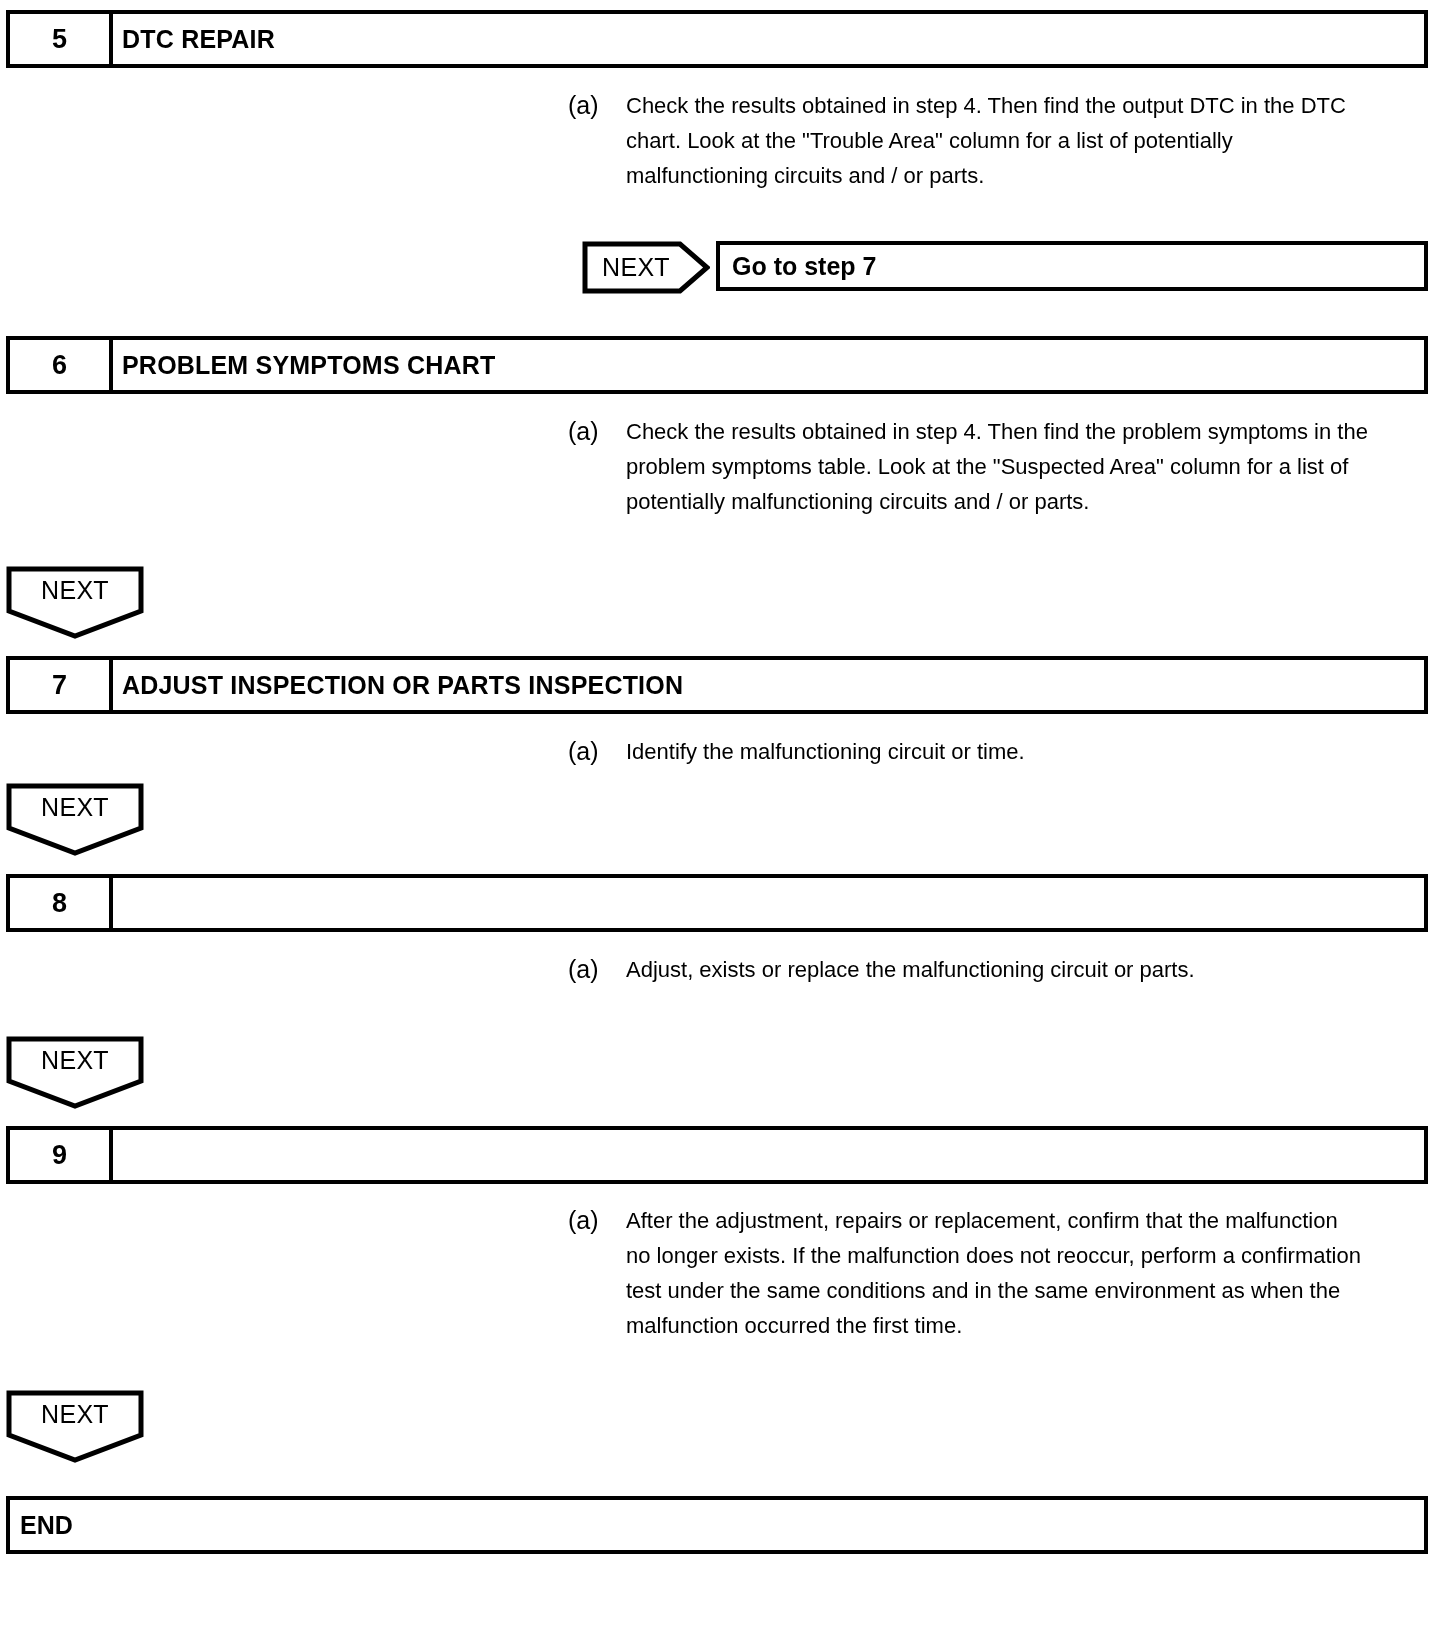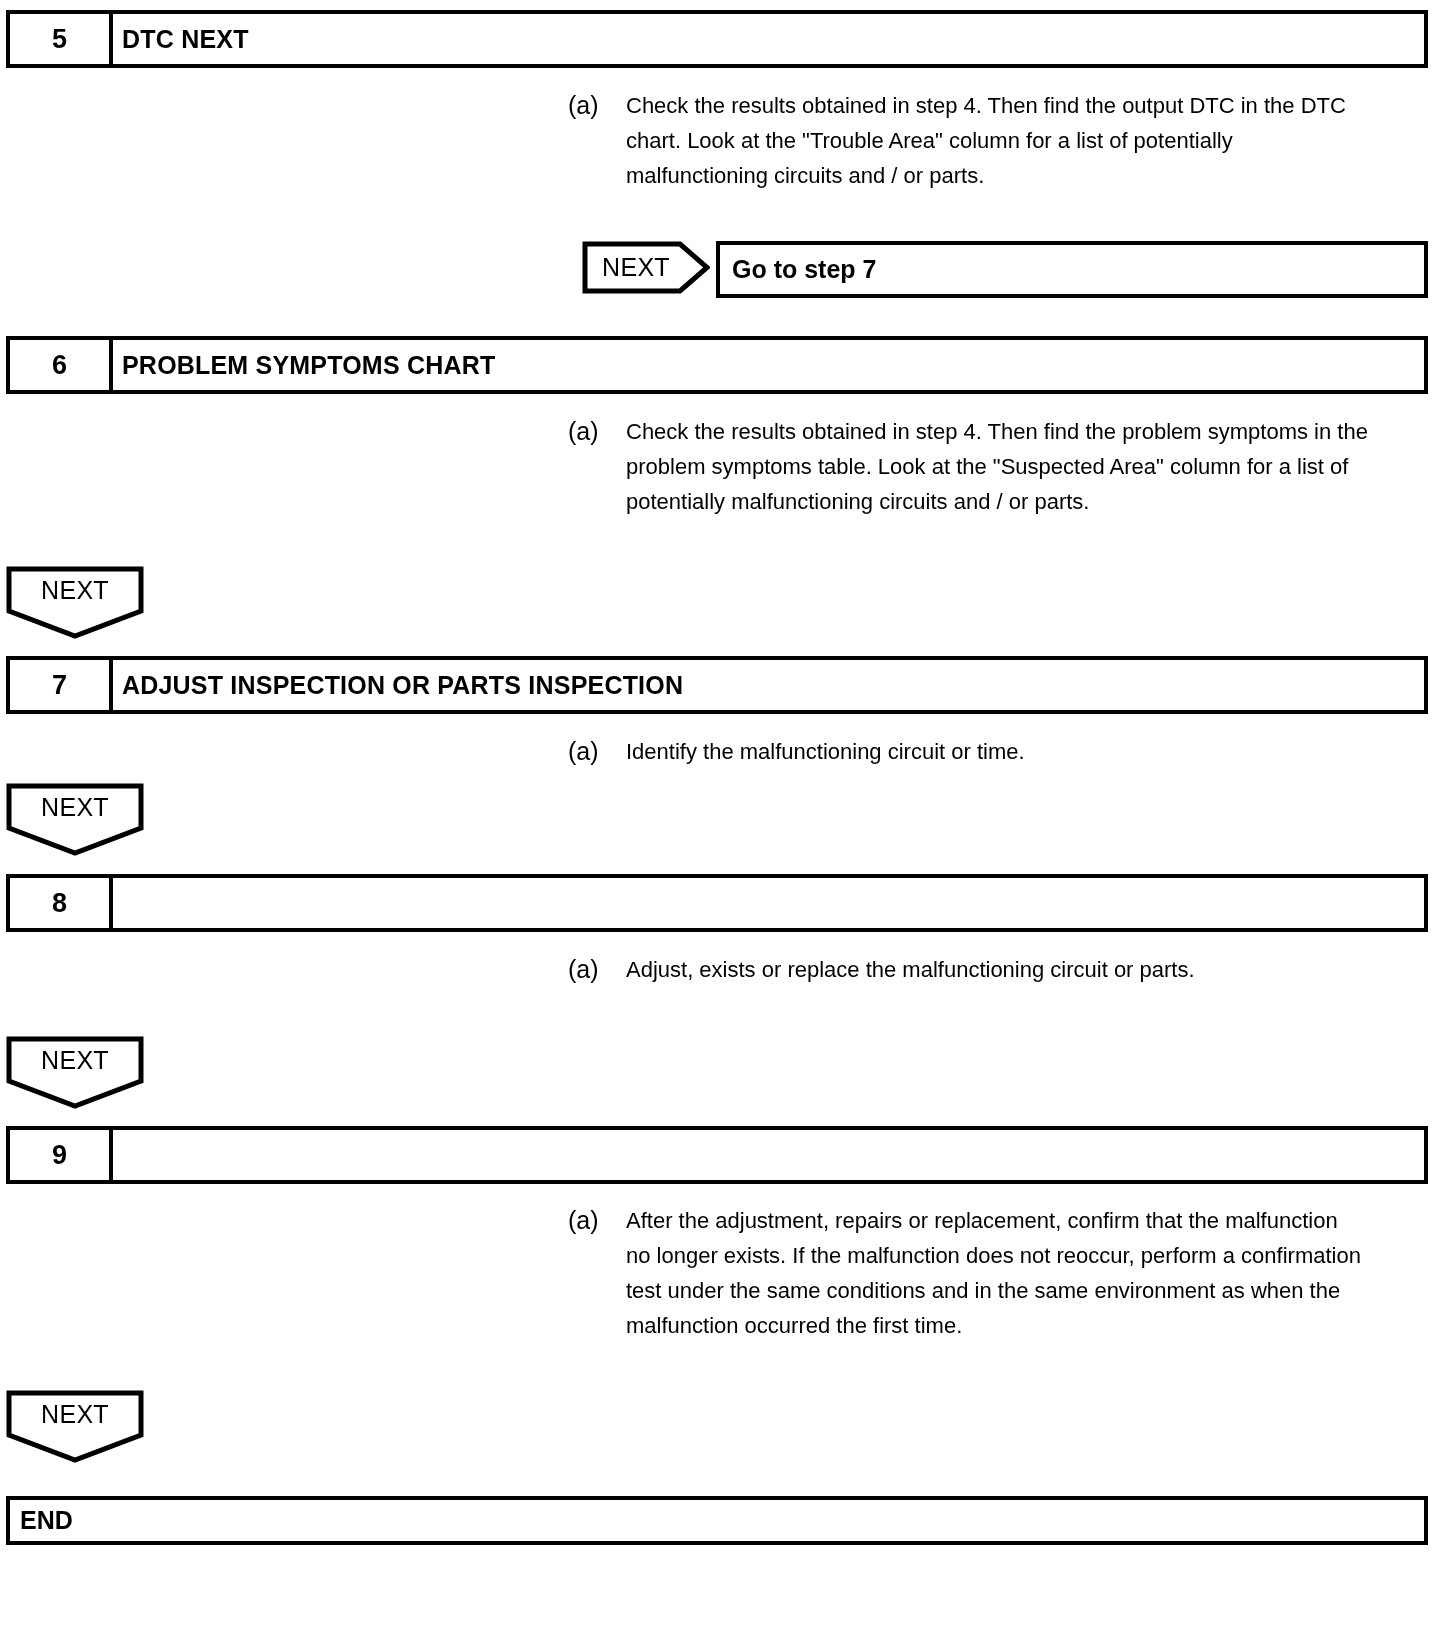--- a/index.html
+++ b/index.html
@@ -57,21 +57,21 @@
     font-weight: bold;
     letter-spacing: 0.2px;
     white-space: nowrap;
   }
 
   
   .end-bar {
     position: absolute;
     left: 6px;
     width: 1422px;
-    height: 49px;
+    height: 58px;
     border: 4px solid #000;
     box-sizing: border-box;
     background: #fff;
     display: flex;
     align-items: center;
     padding-left: 10px;
     font-size: 25px;
     font-weight: bold;
   }
 
@@ -143,35 +143,35 @@
     font-weight: bold;
   }
 </style>
 </head>
 <body>
 
 <div class="page">
 
   <div class="step-bar" style="top:10px;">
     <div class="step-num">5</div>
-    <div class="step-title">DTC NEXT</div>
+    <div class="step-title">DTC REPAIR</div>
   </div>
 
   <div class="para" style="top:88px;">
     <div class="para-marker">(a)</div>
     <div class="para-text">Check the results obtained in step 4. Then find the output DTC in the DTC chart. Look at the "Trouble Area" column for a list of potentially malfunctioning circuits and / or parts.</div>
   </div>
 
   <div class="next-right" style="left:582px; top:241px;">
     <svg width="128" height="53" viewBox="0 0 128 53">
       <polygon points="3,3 98,3 125,26.5 98,50 3,50" fill="#ffffff" stroke="#000000" stroke-width="5" stroke-linejoin="miter"></polygon>
     </svg>
     <div class="nlabel">NEXT</div>
   </div>
-  <div class="goto-box" style="left:716px; top:241px; width:712px; height:57px;">Go to step 7</div>
+  <div class="goto-box" style="left:716px; top:241px; width:712px; height:50px;">Go to step 7</div>
 
   <div class="step-bar" style="top:336px;">
     <div class="step-num">6</div>
     <div class="step-title">PROBLEM SYMPTOMS CHART</div>
   </div>
 
   <div class="para" style="top:414px;">
     <div class="para-marker">(a)</div>
     <div class="para-text">Check the results obtained in step 4. Then find the problem symptoms in the problem symptoms table. Look at the "Suspected Area" column for a list of potentially malfunctioning circuits and / or parts.</div>
   </div>

